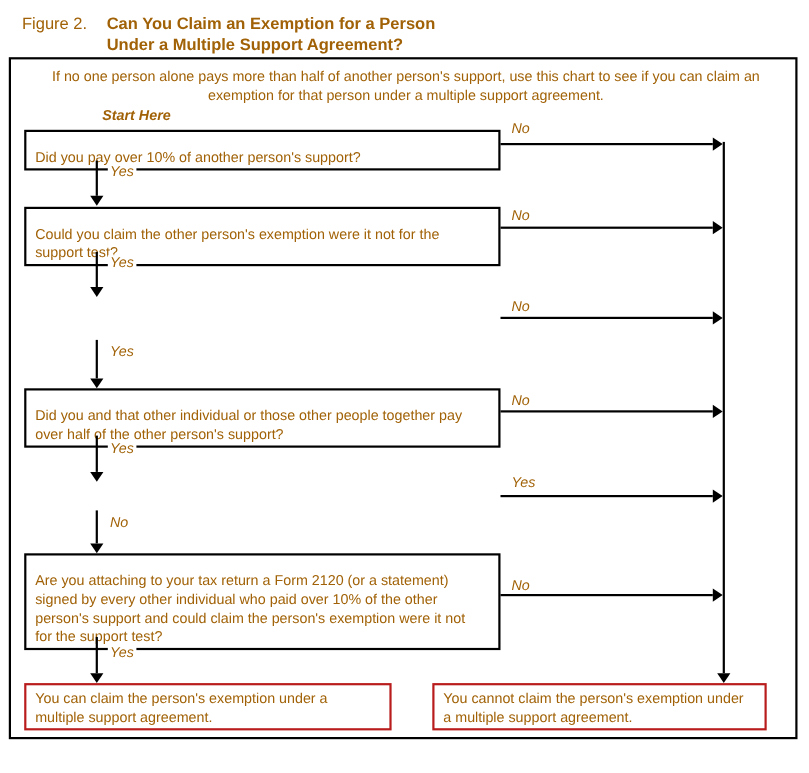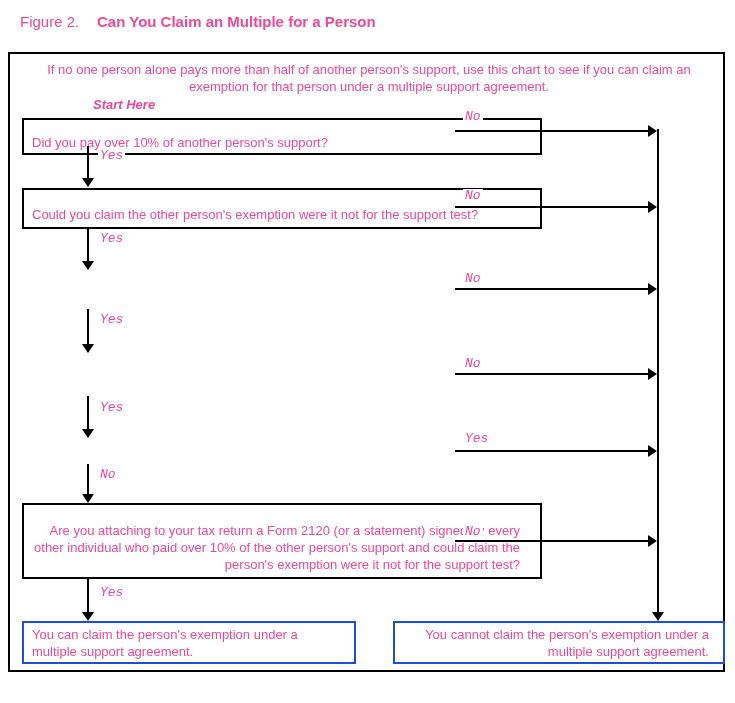--- a/index.html
+++ b/index.html
@@ -1,21 +1,21 @@
 <!DOCTYPE html>
 <html><head>
 <meta charset="utf-8">
 <style>
   html,body{margin:0;padding:0;background:#fff;}
   .page{
     position:relative;
     width:735px;height:703px;
     background:#ffffff;
     font-family:"Liberation Sans","DejaVu Sans",sans-serif;
-    color:#ec4899;
+    color:#a16207;
     overflow:hidden;
   }
   .figure-label{
     position:absolute;left:20px;top:12px;
     font-size:15px;line-height:19px;font-weight:400;
   }
   .figure-title{
     position:absolute;left:97px;top:12px;
     font-size:15px;line-height:19px;font-weight:700;
     width:360px;
@@ -29,39 +29,39 @@
   .intro-text{
     position:absolute;left:18px;top:61px;
     width:702px;
     font-size:13px;line-height:17px;text-align:center;
   }
   .start-here{
     position:absolute;left:93px;top:97px;
     font-size:13px;font-weight:700;font-style:italic;
   }
   .qbox{
-    position:absolute;left:22px;width:520px;
+    position:absolute;left:22px;width:433px;
     border:2px solid #000;box-sizing:border-box;
     font-size:13px;line-height:17px;
     display:flex;align-items:center;
     padding:14px 20px 2px 8px;
     background:#fff;
   }
   .rbox{
     position:absolute;
-    border:2px solid #1d4ed8;box-sizing:border-box;
+    border:2px solid #b91c1c;box-sizing:border-box;
     font-size:13px;line-height:17px;
     display:flex;align-items:center;
     padding:2px 14px 2px 8px;
     background:#fff;
   }
   .lbl{
     position:absolute;
     font-size:13px;font-style:italic;line-height:14px;
-    background:#fff;padding:0 2px;font-family:Liberation Mono, monospace;
+    background:#fff;padding:0 2px;
   }
   .vline{position:absolute;width:2px;background:#000;}
   .hline{position:absolute;height:2px;background:#000;}
   .head-down{
     position:absolute;width:0;height:0;
     border-left:6px solid transparent;
     border-right:6px solid transparent;
     border-top:9px solid #000;
   }
   .head-right{
@@ -71,35 +71,37 @@
     border-left:9px solid #000;
   }
 </style>
 </head>
 <body>
 
 <div class="page">
 
   <div class="figure-label">Figure 2.</div>
   <div class="figure-title">
-    <div>Can You Claim an Multiple for a Person</div>
+    <div>Can You Claim an Exemption for a Person</div>
+    <div>Under a Multiple Support Agreement?</div>
   </div>
 
   <div class="chart-border"></div>
 
   <div class="intro-text">If no one person alone pays more than half of another person's support, use this chart to see if you can claim an exemption for that person under a multiple support agreement.</div>
 
   <div class="start-here">Start Here</div>
 
   <div class="qbox" style="top:118px;min-height:28px;">Did you pay over 10% of another person's support?</div>
   <div class="qbox" style="top:188px;min-height:41px;">Could you claim the other person's exemption were it not for the support test?</div>
-  <div class="qbox" style="top:503px;min-height:76px;text-align:right;">Are you attaching to your tax return a Form 2120 (or a statement) signed by every other individual who paid over 10% of the other person's support and could claim the person's exemption were it not for the support test?</div>
+  <div class="qbox" style="top:353px;min-height:43px;">Did you and that other individual or those other people together pay over half of the other person's support?</div>
+  <div class="qbox" style="top:503px;min-height:76px;">Are you attaching to your tax return a Form 2120 (or a statement) signed by every other individual who paid over 10% of the other person's support and could claim the person's exemption were it not for the support test?</div>
 
   <div class="rbox" style="left:22px;top:621px;width:334px;min-height:43px;">You can claim the person's exemption under a multiple support agreement.</div>
-  <div class="rbox" style="left:393px;top:621px;width:332px;min-height:43px;text-align:right;">You cannot claim the person's exemption under a multiple support agreement.</div>
+  <div class="rbox" style="left:393px;top:621px;width:304px;min-height:43px;">You cannot claim the person's exemption under a multiple support agreement.</div>
 
   <div class="vline" style="left:87px;top:146px;height:32px;"></div>
   <div class="head-down" style="left:82px;top:178px;"></div>
   <div class="lbl" style="left:98px;top:149px;">Yes</div>
 
   <div class="vline" style="left:87px;top:229px;height:32px;"></div>
   <div class="head-down" style="left:82px;top:261px;"></div>
   <div class="lbl" style="left:98px;top:232px;">Yes</div>
 
   <div class="vline" style="left:87px;top:309px;height:35px;"></div>

